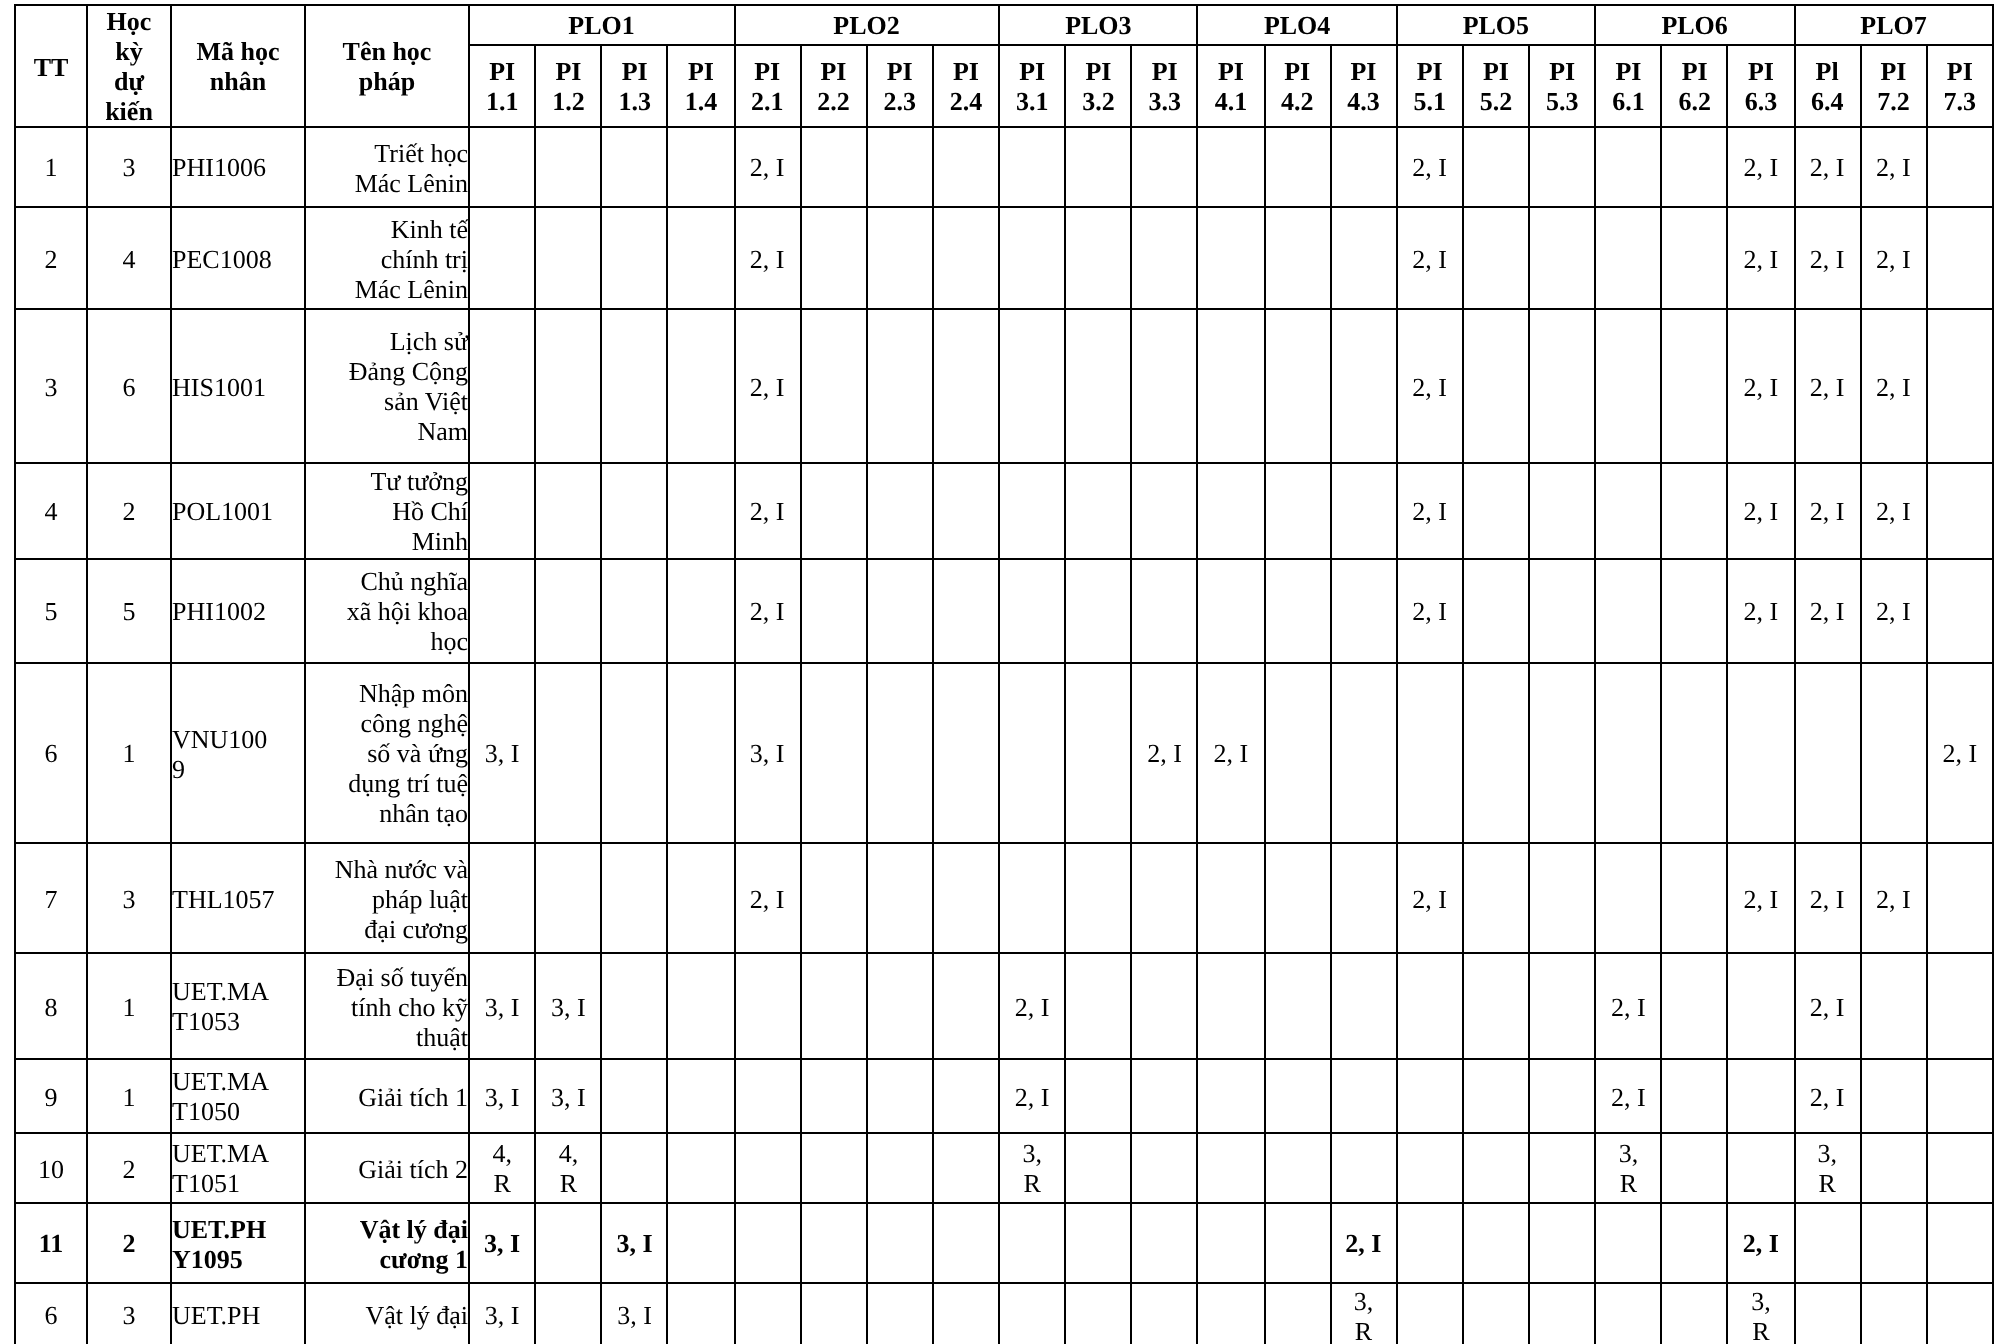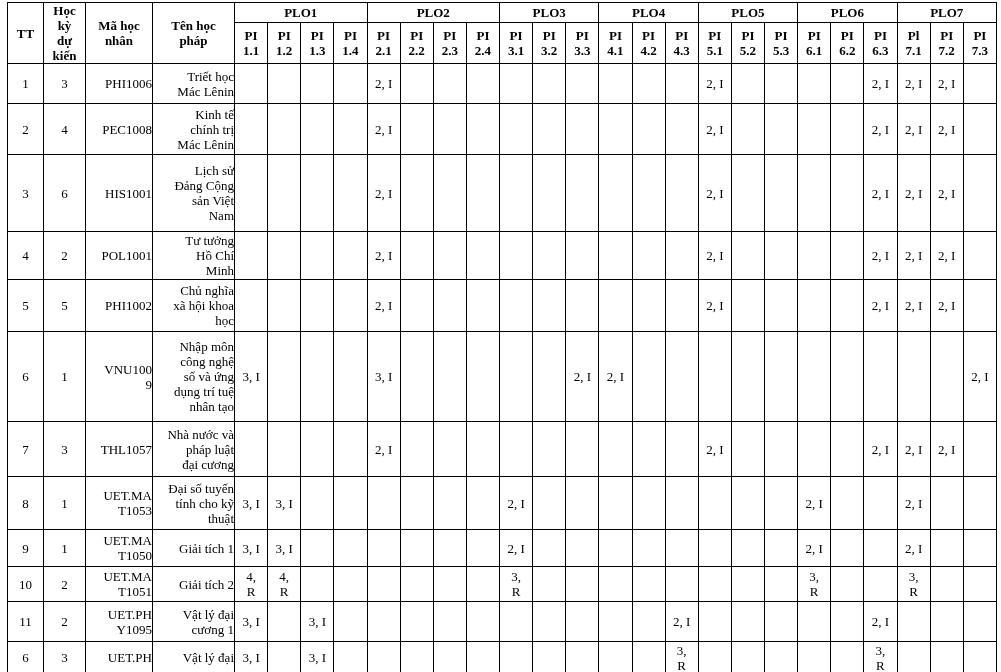--- a/index.html
+++ b/index.html
@@ -15,21 +15,21 @@
   }
   table.plo th, table.plo td{
     border:1px solid #000;
     padding:0;
     vertical-align:middle;
     white-space:pre-line;
     overflow:hidden;
   }
   table.plo th{font-weight:bold;text-align:center;}
   td.num{text-align:center;}
-  td.code{text-align:right;padding-left:5px;}
+  td.code{text-align:left;padding-left:5px;}
   td.name{text-align:right;padding-left:4px;padding-right:2px;}
   td.val{text-align:center;}
   col.c-tt{width:36px;}
   col.c-sem{width:42px;}
   col.c-code{width:67px;}
   col.c-name{width:82px;}
 </style>
 </head>
 <body>
 
@@ -118,21 +118,21 @@
 5.2</th>
           <th>PI
 5.3</th>
           <th>PI
 6.1</th>
           <th>PI
 6.2</th>
           <th>PI
 6.3</th>
           <th>Pl
-7.1</th>
+6.4</th>
           <th>PI
 7.2</th>
           <th>PI
 7.3</th>
         </tr>
       </thead>
     <tbody>
         <tr style="height: 40px;">
           <td class="num">1</td>
           <td class="num">3</td>
@@ -443,21 +443,21 @@
           <td class="val"></td>
           <td class="val">3,
 R</td>
           <td class="val"></td>
           <td class="val"></td>
           <td class="val">3,
 R</td>
           <td class="val"></td>
           <td class="val"></td>
         </tr>
-        <tr style="height: 40px;">
+        <tr style="height: 40px; font-weight: bold;">
           <td class="num">11</td>
           <td class="num">2</td>
           <td class="code">UET.PH
 Y1095</td>
           <td class="name">Vật lý đại
 cương 1</td>
           <td class="val">3, I</td>
           <td class="val"></td>
           <td class="val">3, I</td>
           <td class="val"></td>

